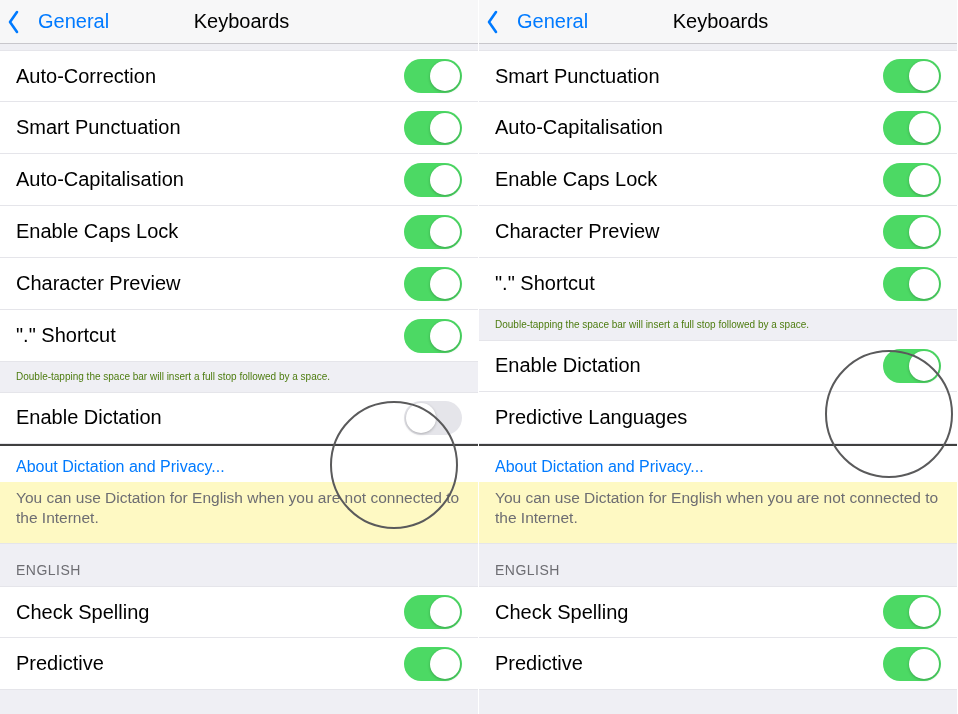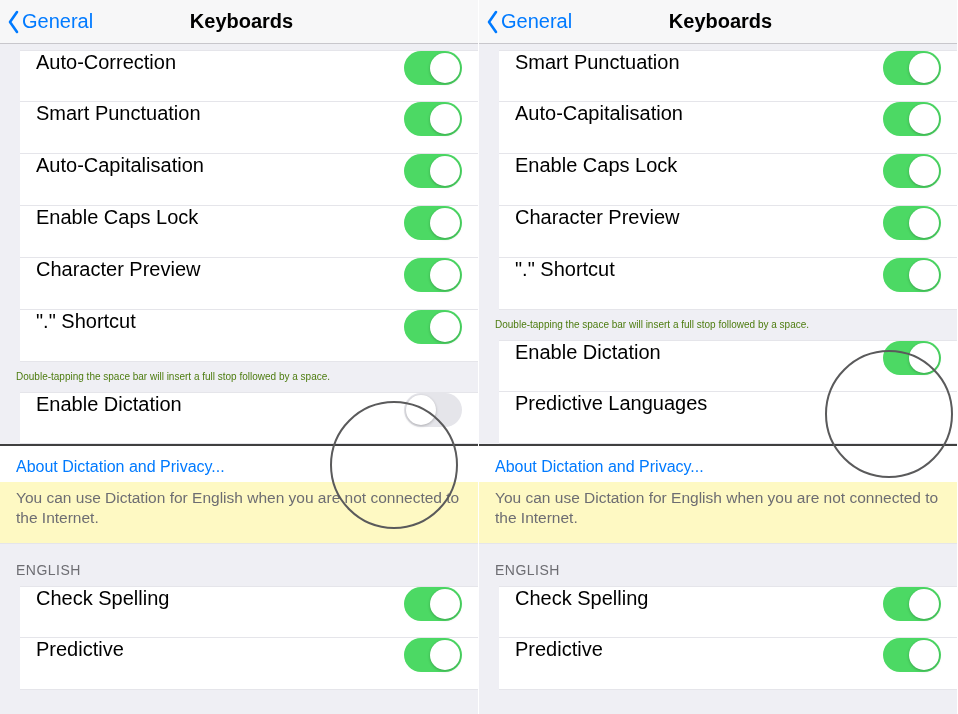--- a/index.html
+++ b/index.html
@@ -27,41 +27,41 @@
   }
   .back {
     display: flex;
     align-items: center;
     color: #007aff;
     font-size: 20px;
     padding-left: 6px;
     cursor: pointer;
   }
   .back svg { width: 14px; height: 24px; }
-  .back-label { margin-left: 2px; }
+  .back-label { margin-left: 18px; }
   .title {
     position: absolute;
     left: 5px; right: 0;
     text-align: center;
     font-size: 20px;
-    font-weight: 700;
+    font-weight: 400;
     color: #000;
     pointer-events: none;
   }
   .group {}
   .row {
     background: #fff;
     min-height: 52px;
     display: flex;
+    align-items: center;
     padding: 0 16px;
     border-bottom: 1px solid #e5e5ea;
     font-size: 20px;
     color: #000;
     justify-content: space-between;
-    margin-left: 20px;
   }
   .row:first-child { border-top: 1px solid #e5e5ea; }
   .row-label { flex: 1; }
   .toggle {
     width: 58px;
     height: 34px;
     border-radius: 34px;
     position: relative;
     background: #e5e5ea;
     cursor: pointer;

